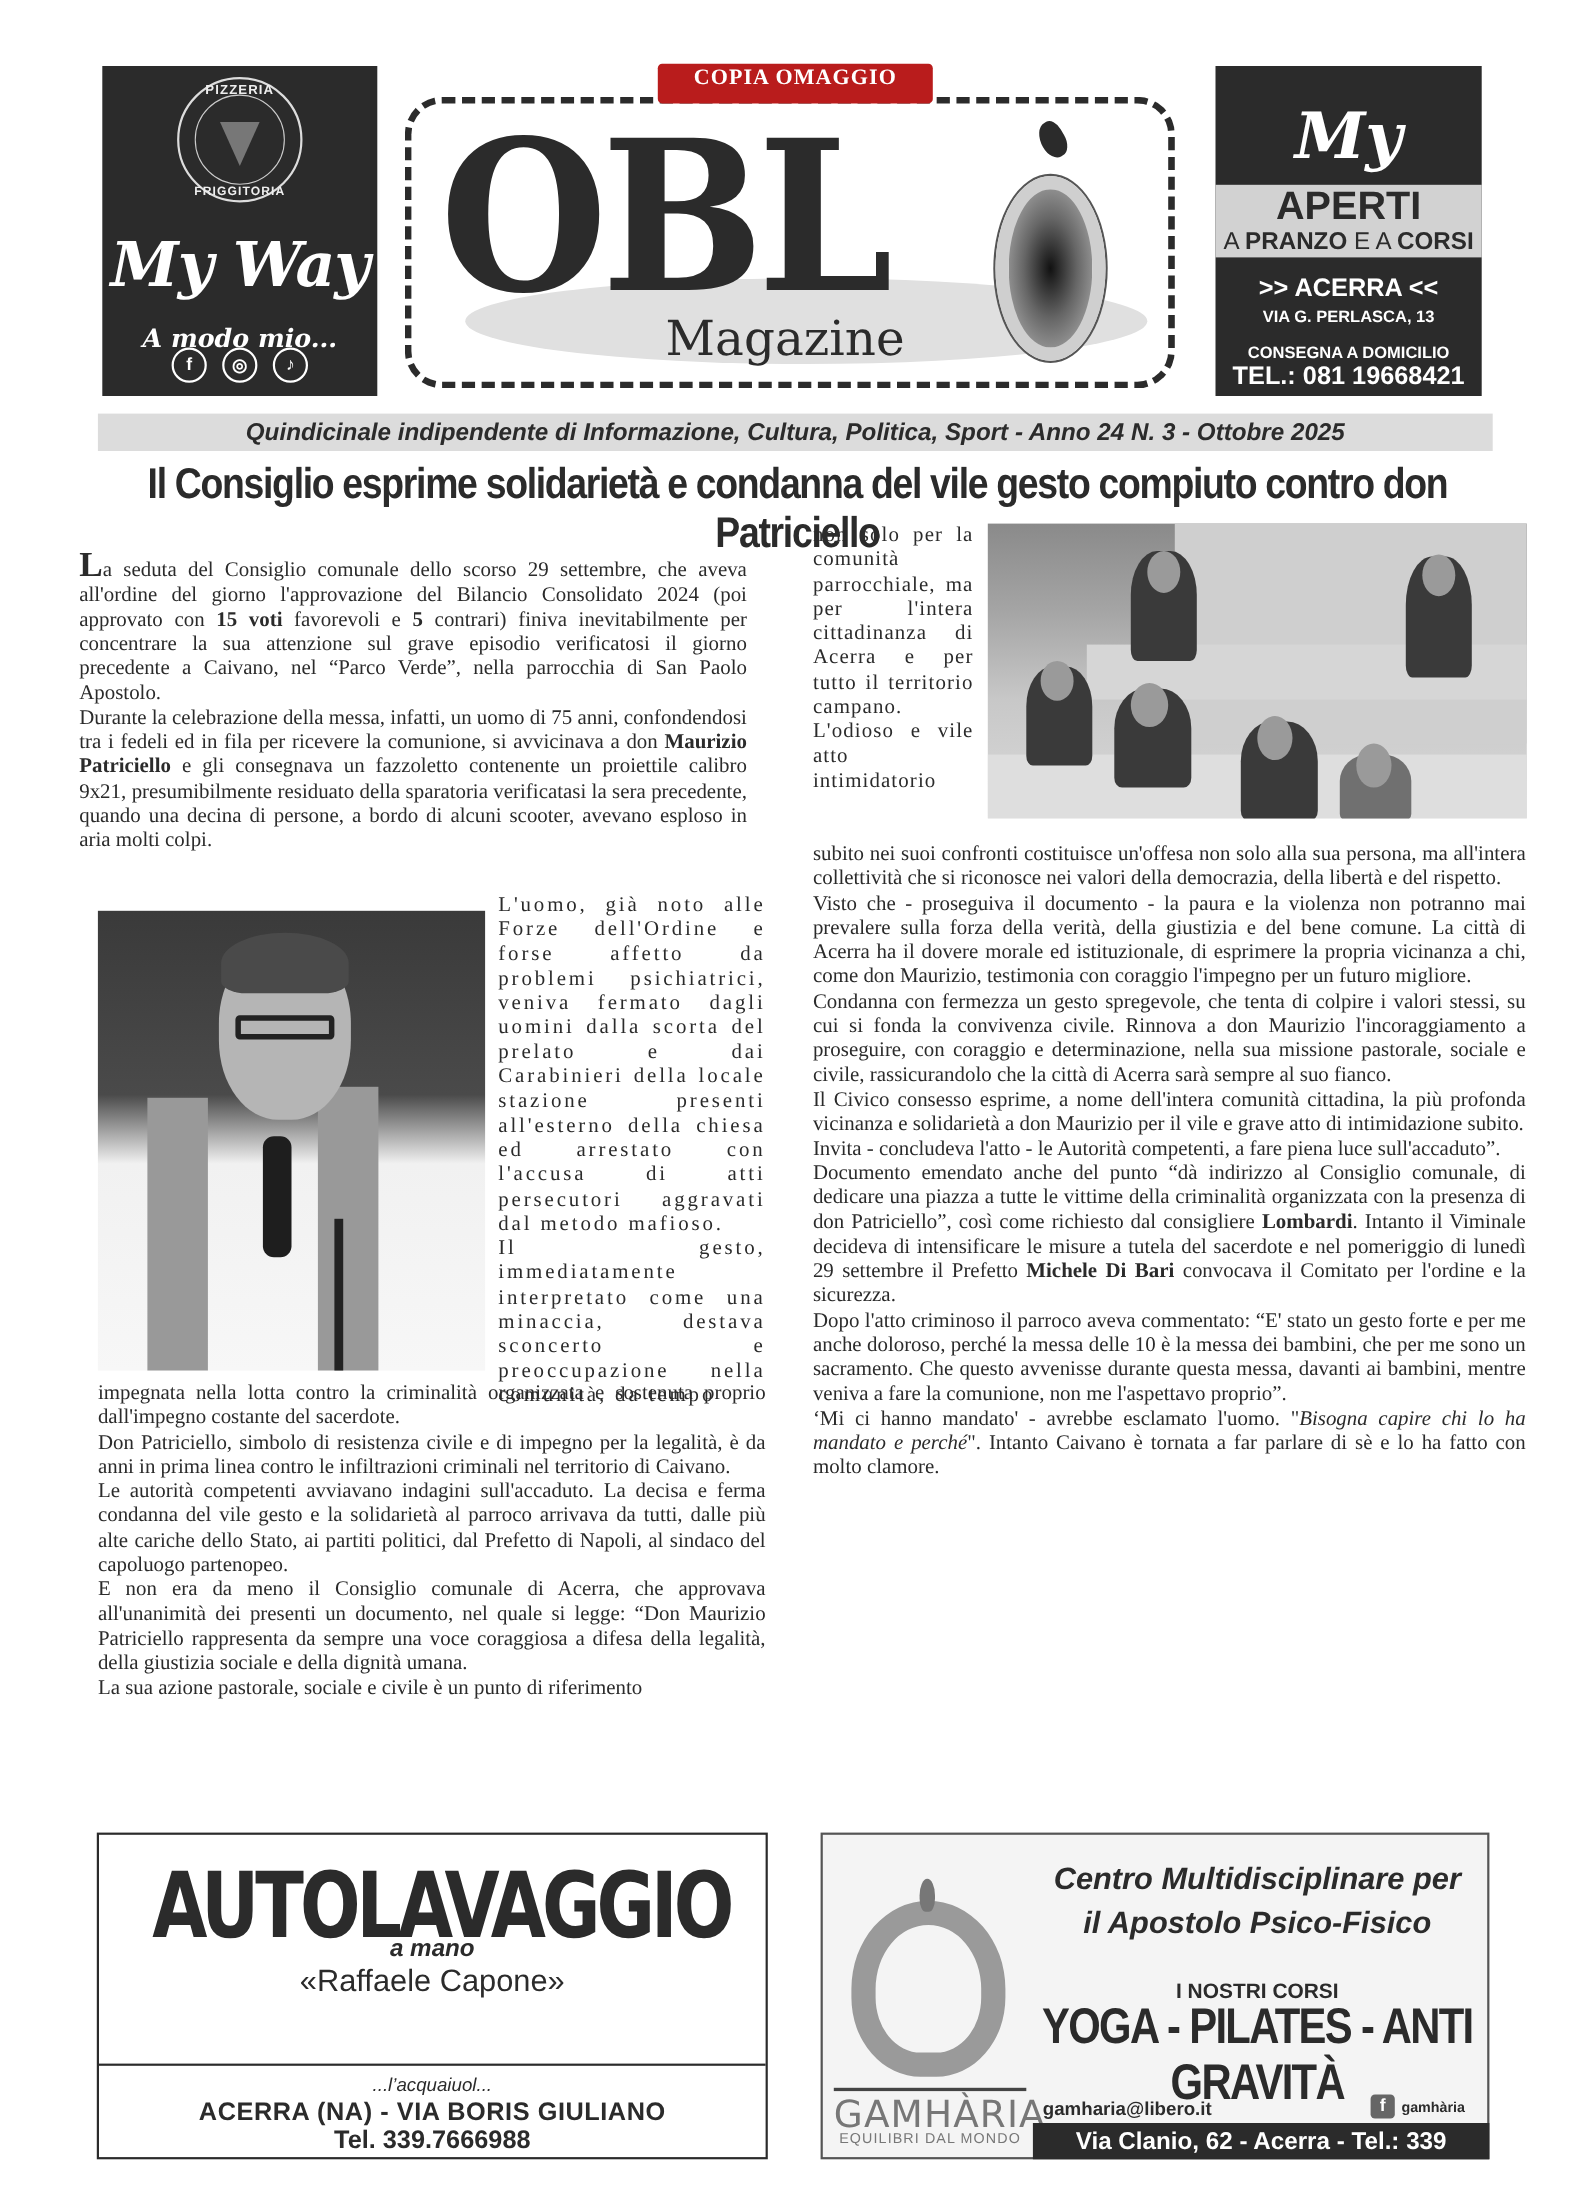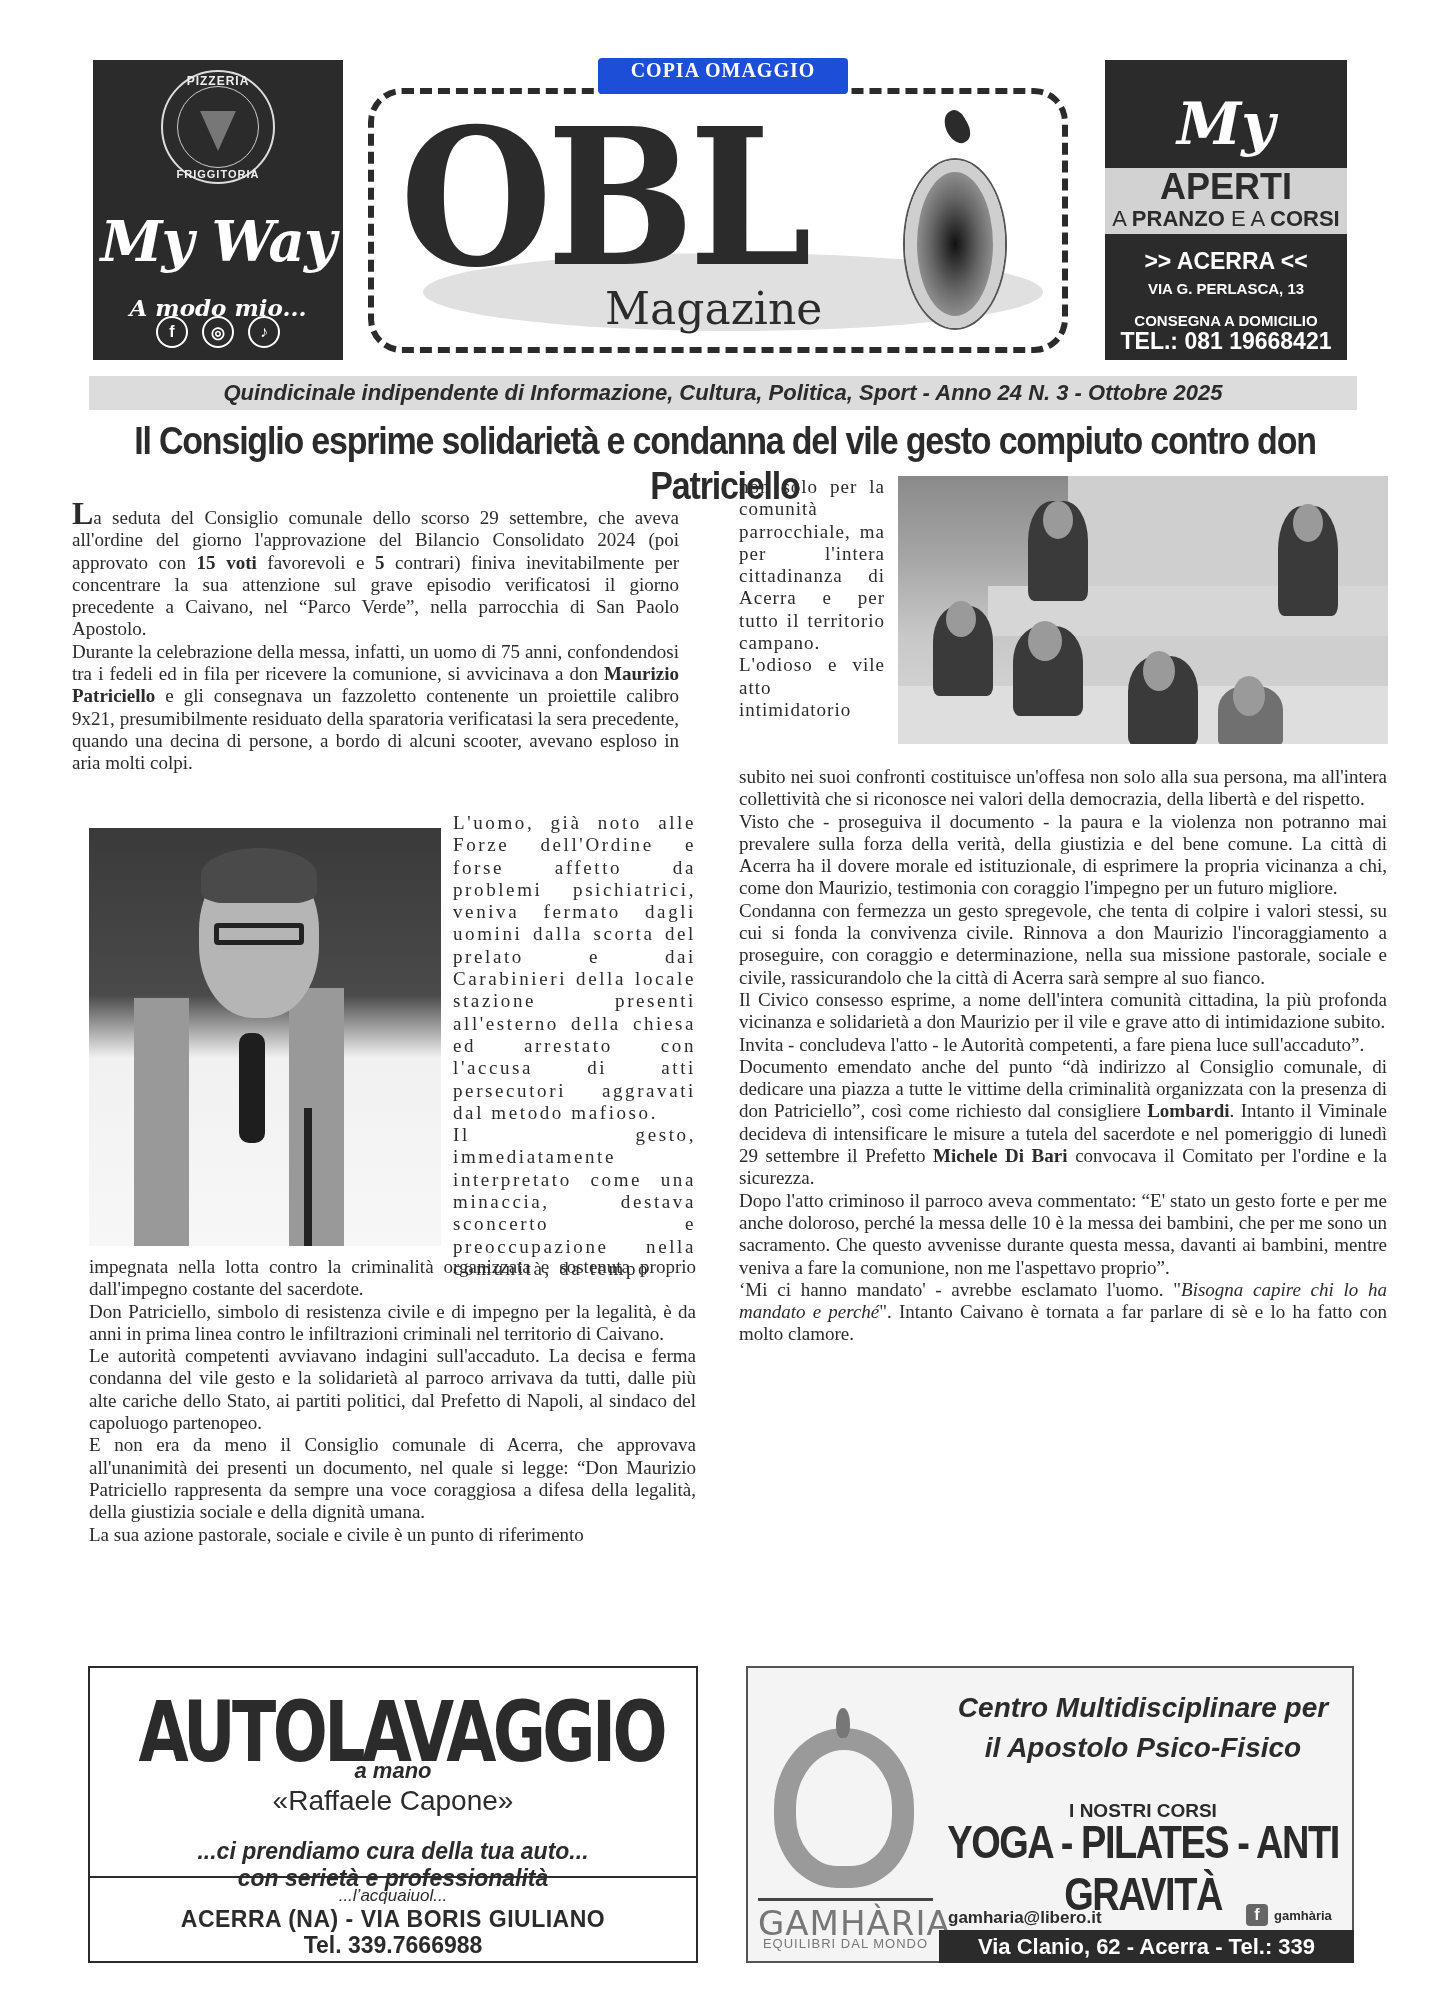--- a/index.html
+++ b/index.html
@@ -47,21 +47,21 @@
     display: flex; align-items: center; justify-content: center;
     font-family: "Liberation Sans", sans-serif; font-weight: bold; font-size: 16px; color: #fff;
   }
 
   .masthead {
     position: absolute; left: 368px; top: 88px; width: 700px; height: 265px;
     border: 6px dashed #2b2b2b; border-radius: 34px;
   }
   .copia-badge {
     position: absolute; left: 598px; top: 58px; width: 250px; height: 36px;
-    background: #1d4ed8; border-radius: 4px; color: #fff;
+    background: #b91c1c; border-radius: 4px; color: #fff;
     font-family: "Liberation Serif", serif; font-weight: bold; font-size: 20px; letter-spacing: 1px;
     text-align: center; line-height: 24px;
   }
   .mast-shadow {
     position: absolute; left: 423px; top: 253px; width: 620px; height: 78px;
     background: #e0e0e0; border-radius: 50%;
   }
   .mast-title {
     position: absolute; left: 400px; top: 98px; font-family: "DejaVu Serif", serif;
     font-weight: bold; font-size: 190px; line-height: 200px; color: #2b2b2b; letter-spacing: -6px;
@@ -294,24 +294,20 @@
   <p>Invita - concludeva l'atto - le Autorità competenti, a fare piena luce sull'accaduto”.</p>
   <p><span>Documento emendato anche del punto “dà indirizzo al Consiglio comunale, di dedicare una piazza a tutte le vittime della criminalità organizzata con la presenza di don Patriciello”, così come richiesto dal consigliere </span><b>Lombardi</b><span>. Intanto il Viminale decideva di intensificare le misure a tutela del sacerdote e nel pomeriggio di lunedì 29 settembre il Prefetto </span><b>Michele Di Bari</b><span> convocava il Comitato per l'ordine e la sicurezza.</span></p>
   <p>Dopo l'atto criminoso il parroco aveva commentato: “E' stato un gesto forte e per me anche doloroso, perché la messa delle 10 è la messa dei bambini, che per me sono un sacramento. Che questo avvenisse durante questa messa, davanti ai bambini, mentre veniva a fare la comunione, non me l'aspettavo proprio”.</p>
   <p><span>‘Mi ci hanno mandato' - avrebbe esclamato l'uomo. "</span><i>Bisogna capire chi lo ha mandato e perché</i><span>". Intanto Caivano è tornata a far parlare di sè e lo ha fatto con molto clamore.</span></p>
 </div>
 
 <div class="ad-car">
   <div class="title">AUTOLAVAGGIO</div>
   <div class="sub">a mano</div>
   <div class="owner">«Raffaele Capone»</div>
-  <div class="slogan">
-    <div>...ci prendiamo cura della tua auto...</div>
-    <div>con serietà e professionalità</div>
-  </div>
   <div class="divider"></div>
   <div class="nick">...l’acquaiuol...</div>
   <div class="addr">ACERRA (NA) - VIA BORIS GIULIANO</div>
   <div class="phone">Tel. 339.7666988</div>
 </div>
 
 <div class="ad-yoga">
   <div class="logo">
     <div class="ring"></div>
     <div class="flame"></div>

